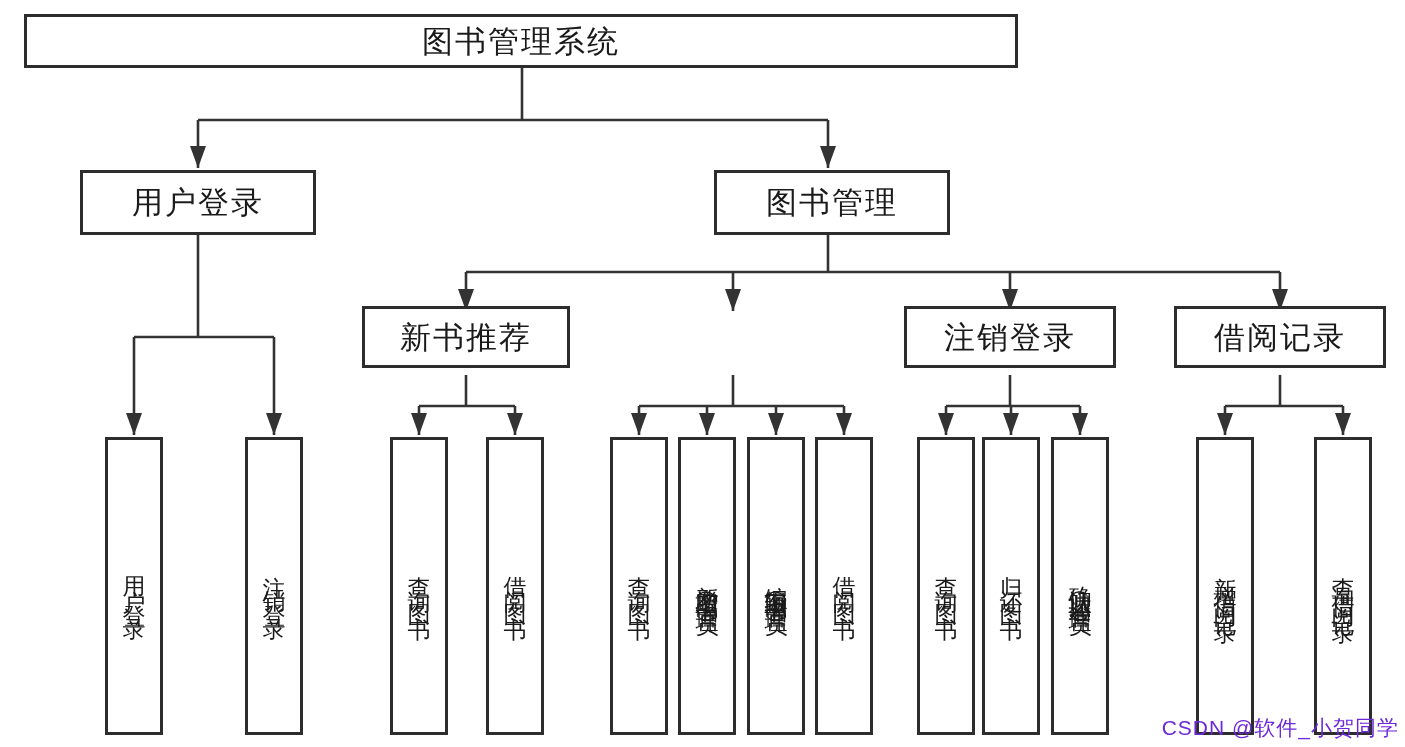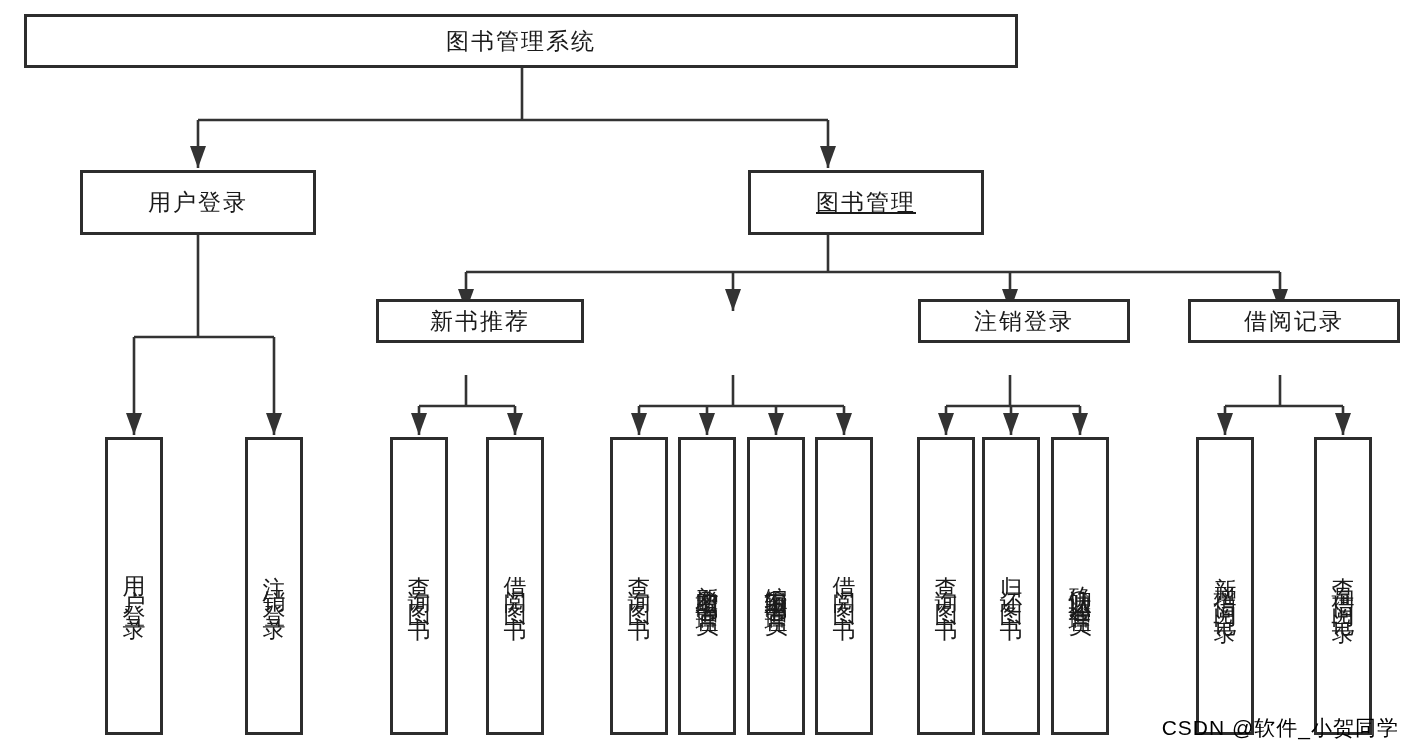--- a/index.html
+++ b/index.html
@@ -18,47 +18,47 @@
     width: 1405px; height: 747px;
   }
   .node {
     position: absolute;
     box-sizing: border-box;
     background: #ffffff;
     border: 3px solid #2d2d2d;
     display: flex;
     align-items: center;
     justify-content: center;
-    font-size: 23px;
+    font-size: 31px;
     letter-spacing: 2px;
     line-height: 1;
     white-space: nowrap;
   }
   .hbox { text-align: center; }
   .root-box  { left: 24px;  top: 14px;  width: 994px; height: 54px; }
   .lvl2      { top: 170px; height: 65px; width: 236px; }
-  .lvl3      { top: 299px; height: 44px; width: 208px; margin-left: 14px; }
+  .lvl3      { top: 306px; height: 62px; width: 208px; }
   .leaf {
     top: 437px;
     height: 298px;
     width: 58px;
     writing-mode: vertical-rl;
     text-orientation: mixed;
     font-size: 23px;
   }
   .ls4 { letter-spacing: 14px; }
   .ls6 { letter-spacing: 9px; }
   .ls9 { letter-spacing: 4px; }
   .watermark {
     position: absolute;
     right: 6px;
     top: 714px;
     font-size: 21px;
     letter-spacing: 1px;
-    color: #000000;
+    color: #6d28d9;
     z-index: 5;
     white-space: nowrap;
   }
 </style>
 </head>
 <body>
 
 <div class="stage">
 
   <svg class="connectors" viewBox="0 0 1405 747" xmlns="http://www.w3.org/2000/svg">
@@ -102,21 +102,21 @@
       <path d="M1011,406 V435" marker-end="url(#arw)"></path>
       <path d="M1080,406 V435" marker-end="url(#arw)"></path>
       <path d="M1225,406 V435" marker-end="url(#arw)"></path>
       <path d="M1343,406 V435" marker-end="url(#arw)"></path>
     </g>
   </svg>
 
   <div class="node hbox root-box">图书管理系统</div>
 
   <div class="node hbox lvl2" style="left:80px;">用户登录</div>
-  <div class="node hbox lvl2" style="left:748px;text-decoration:underline;">图书管理</div>
+  <div class="node hbox lvl2" style="left:714px;">图书管理</div>
 
   <div class="node hbox lvl3" style="left:362px;">新书推荐</div>
   <div class="node hbox lvl3" style="left:904px; width:212px;">注销登录</div>
   <div class="node hbox lvl3" style="left:1174px; width:212px;">借阅记录</div>
 
   <div class="node leaf ls4" style="left:105px;">用户登录</div>
   <div class="node leaf ls4" style="left:245px;">注销登录</div>
 
   <div class="node leaf ls4" style="left:390px;">查询图书</div>
   <div class="node leaf ls4" style="left:486px;">借阅图书</div>

